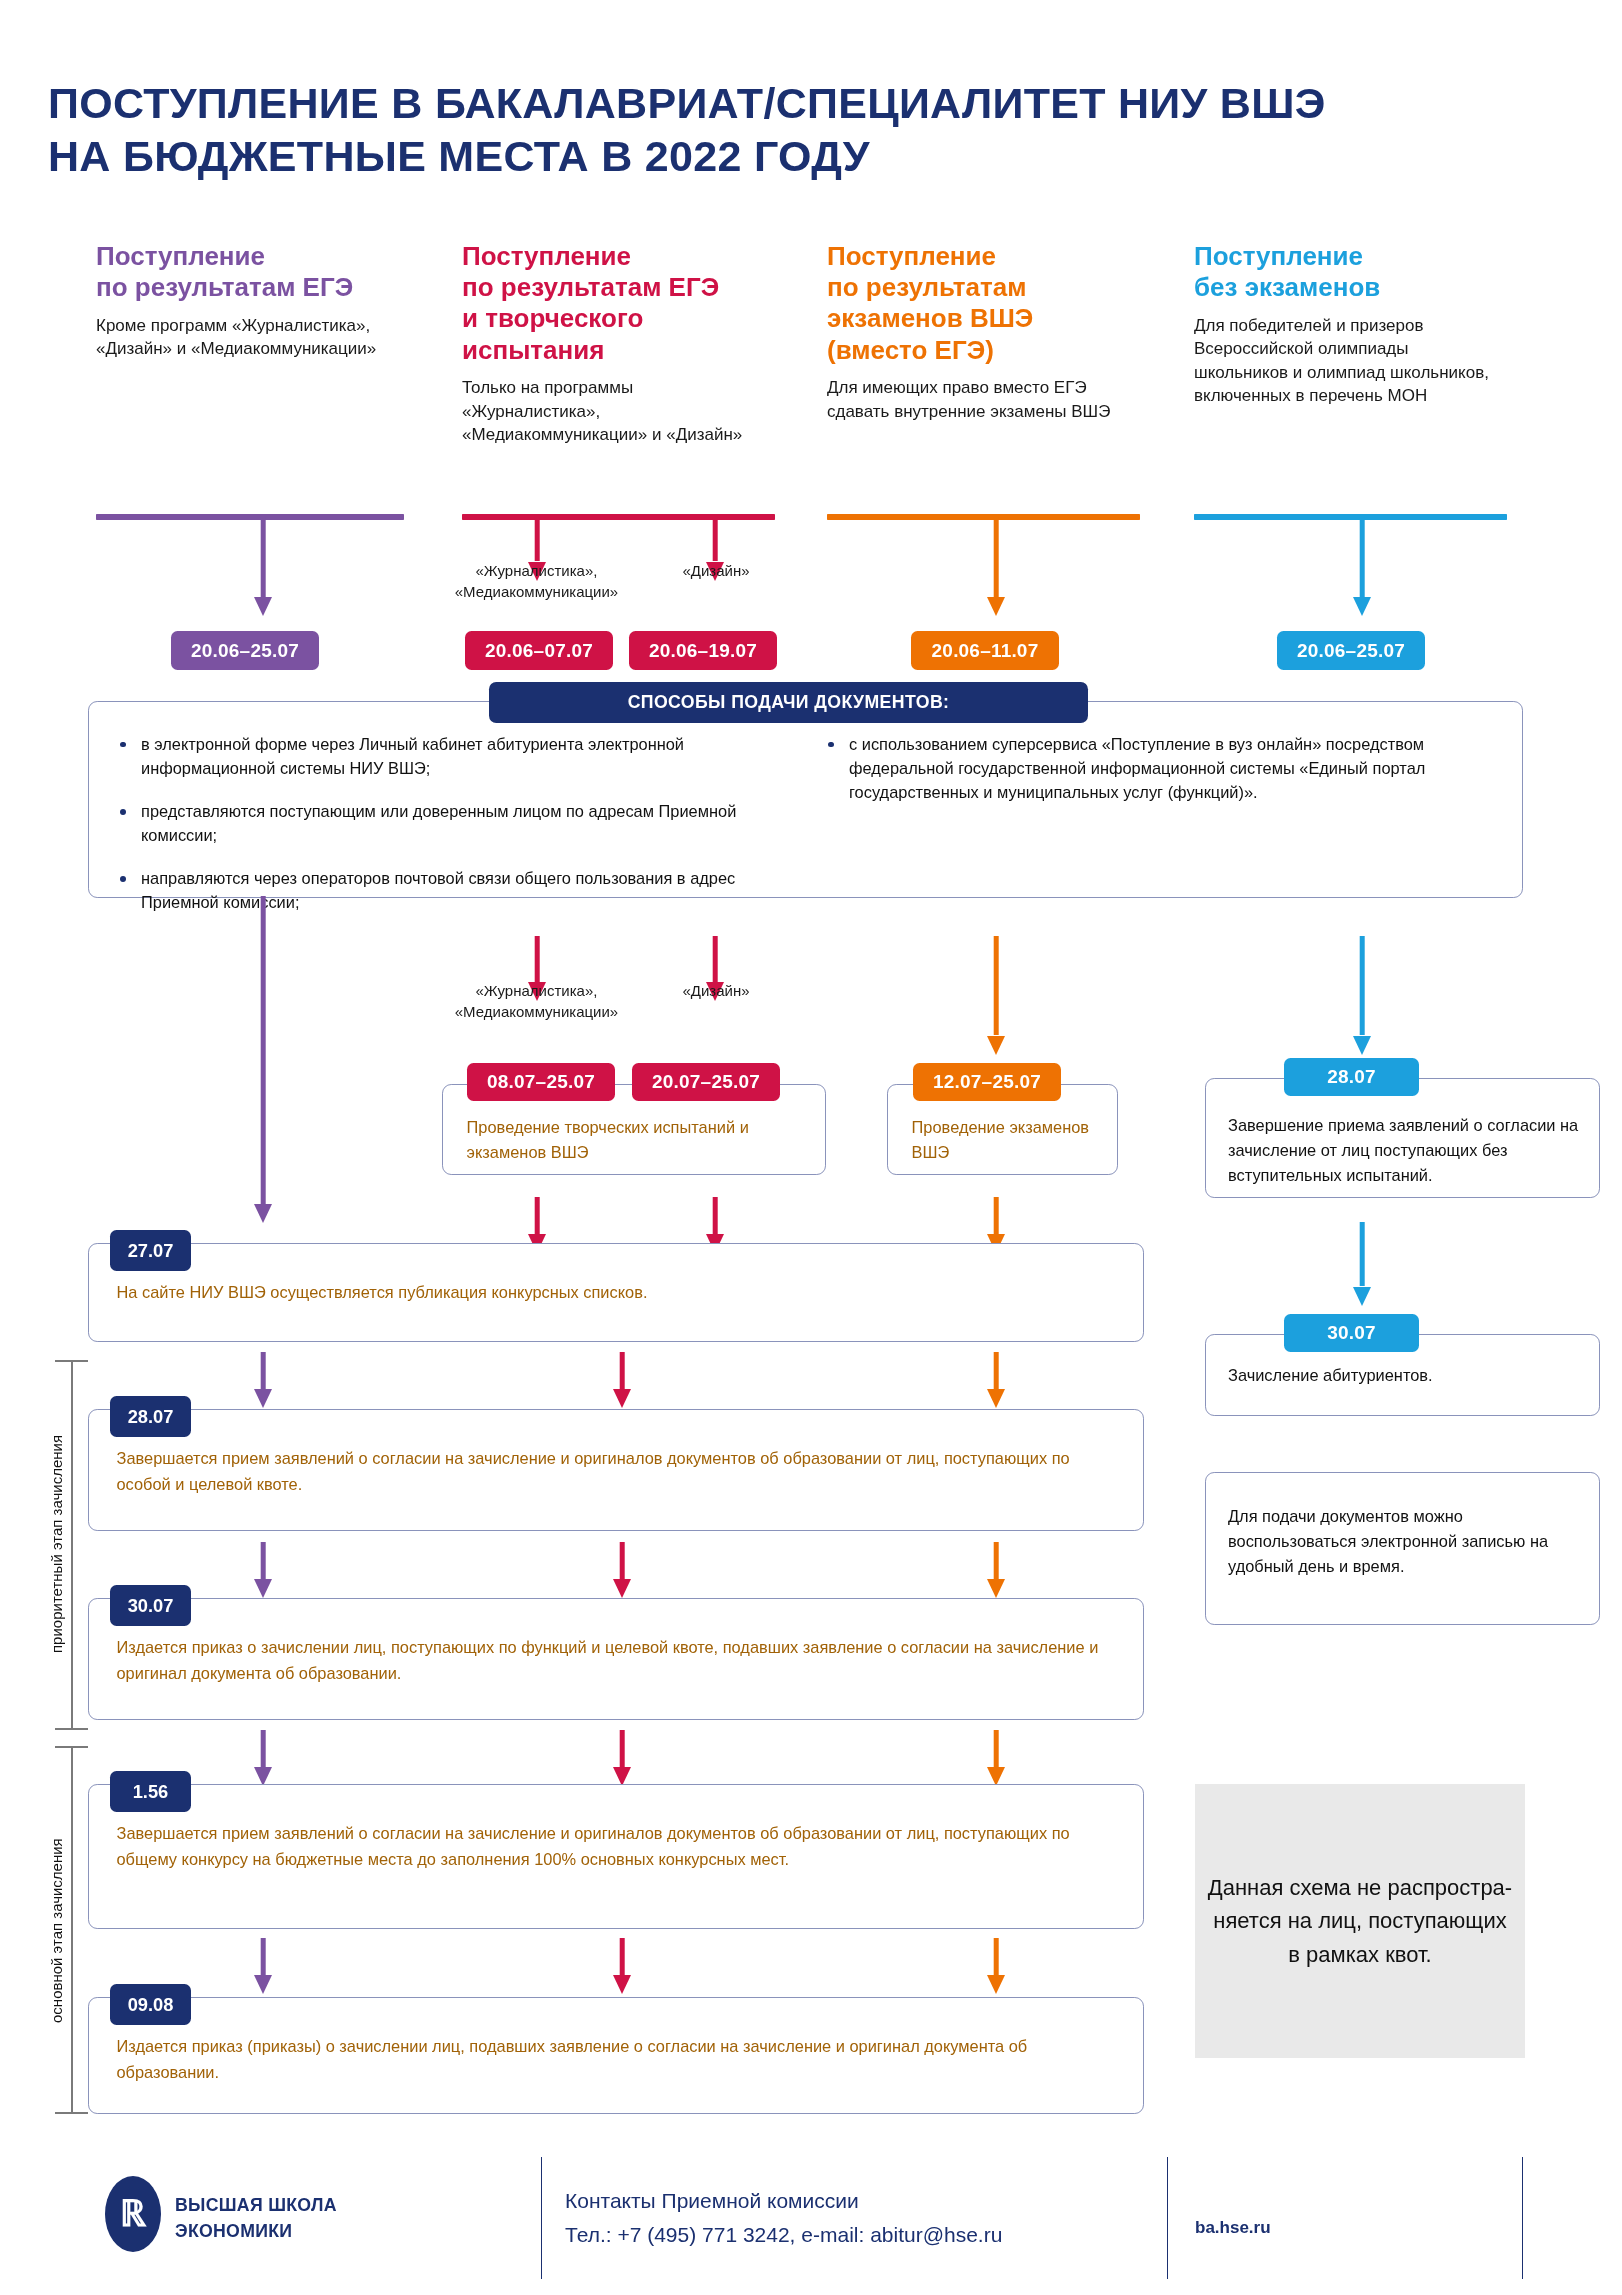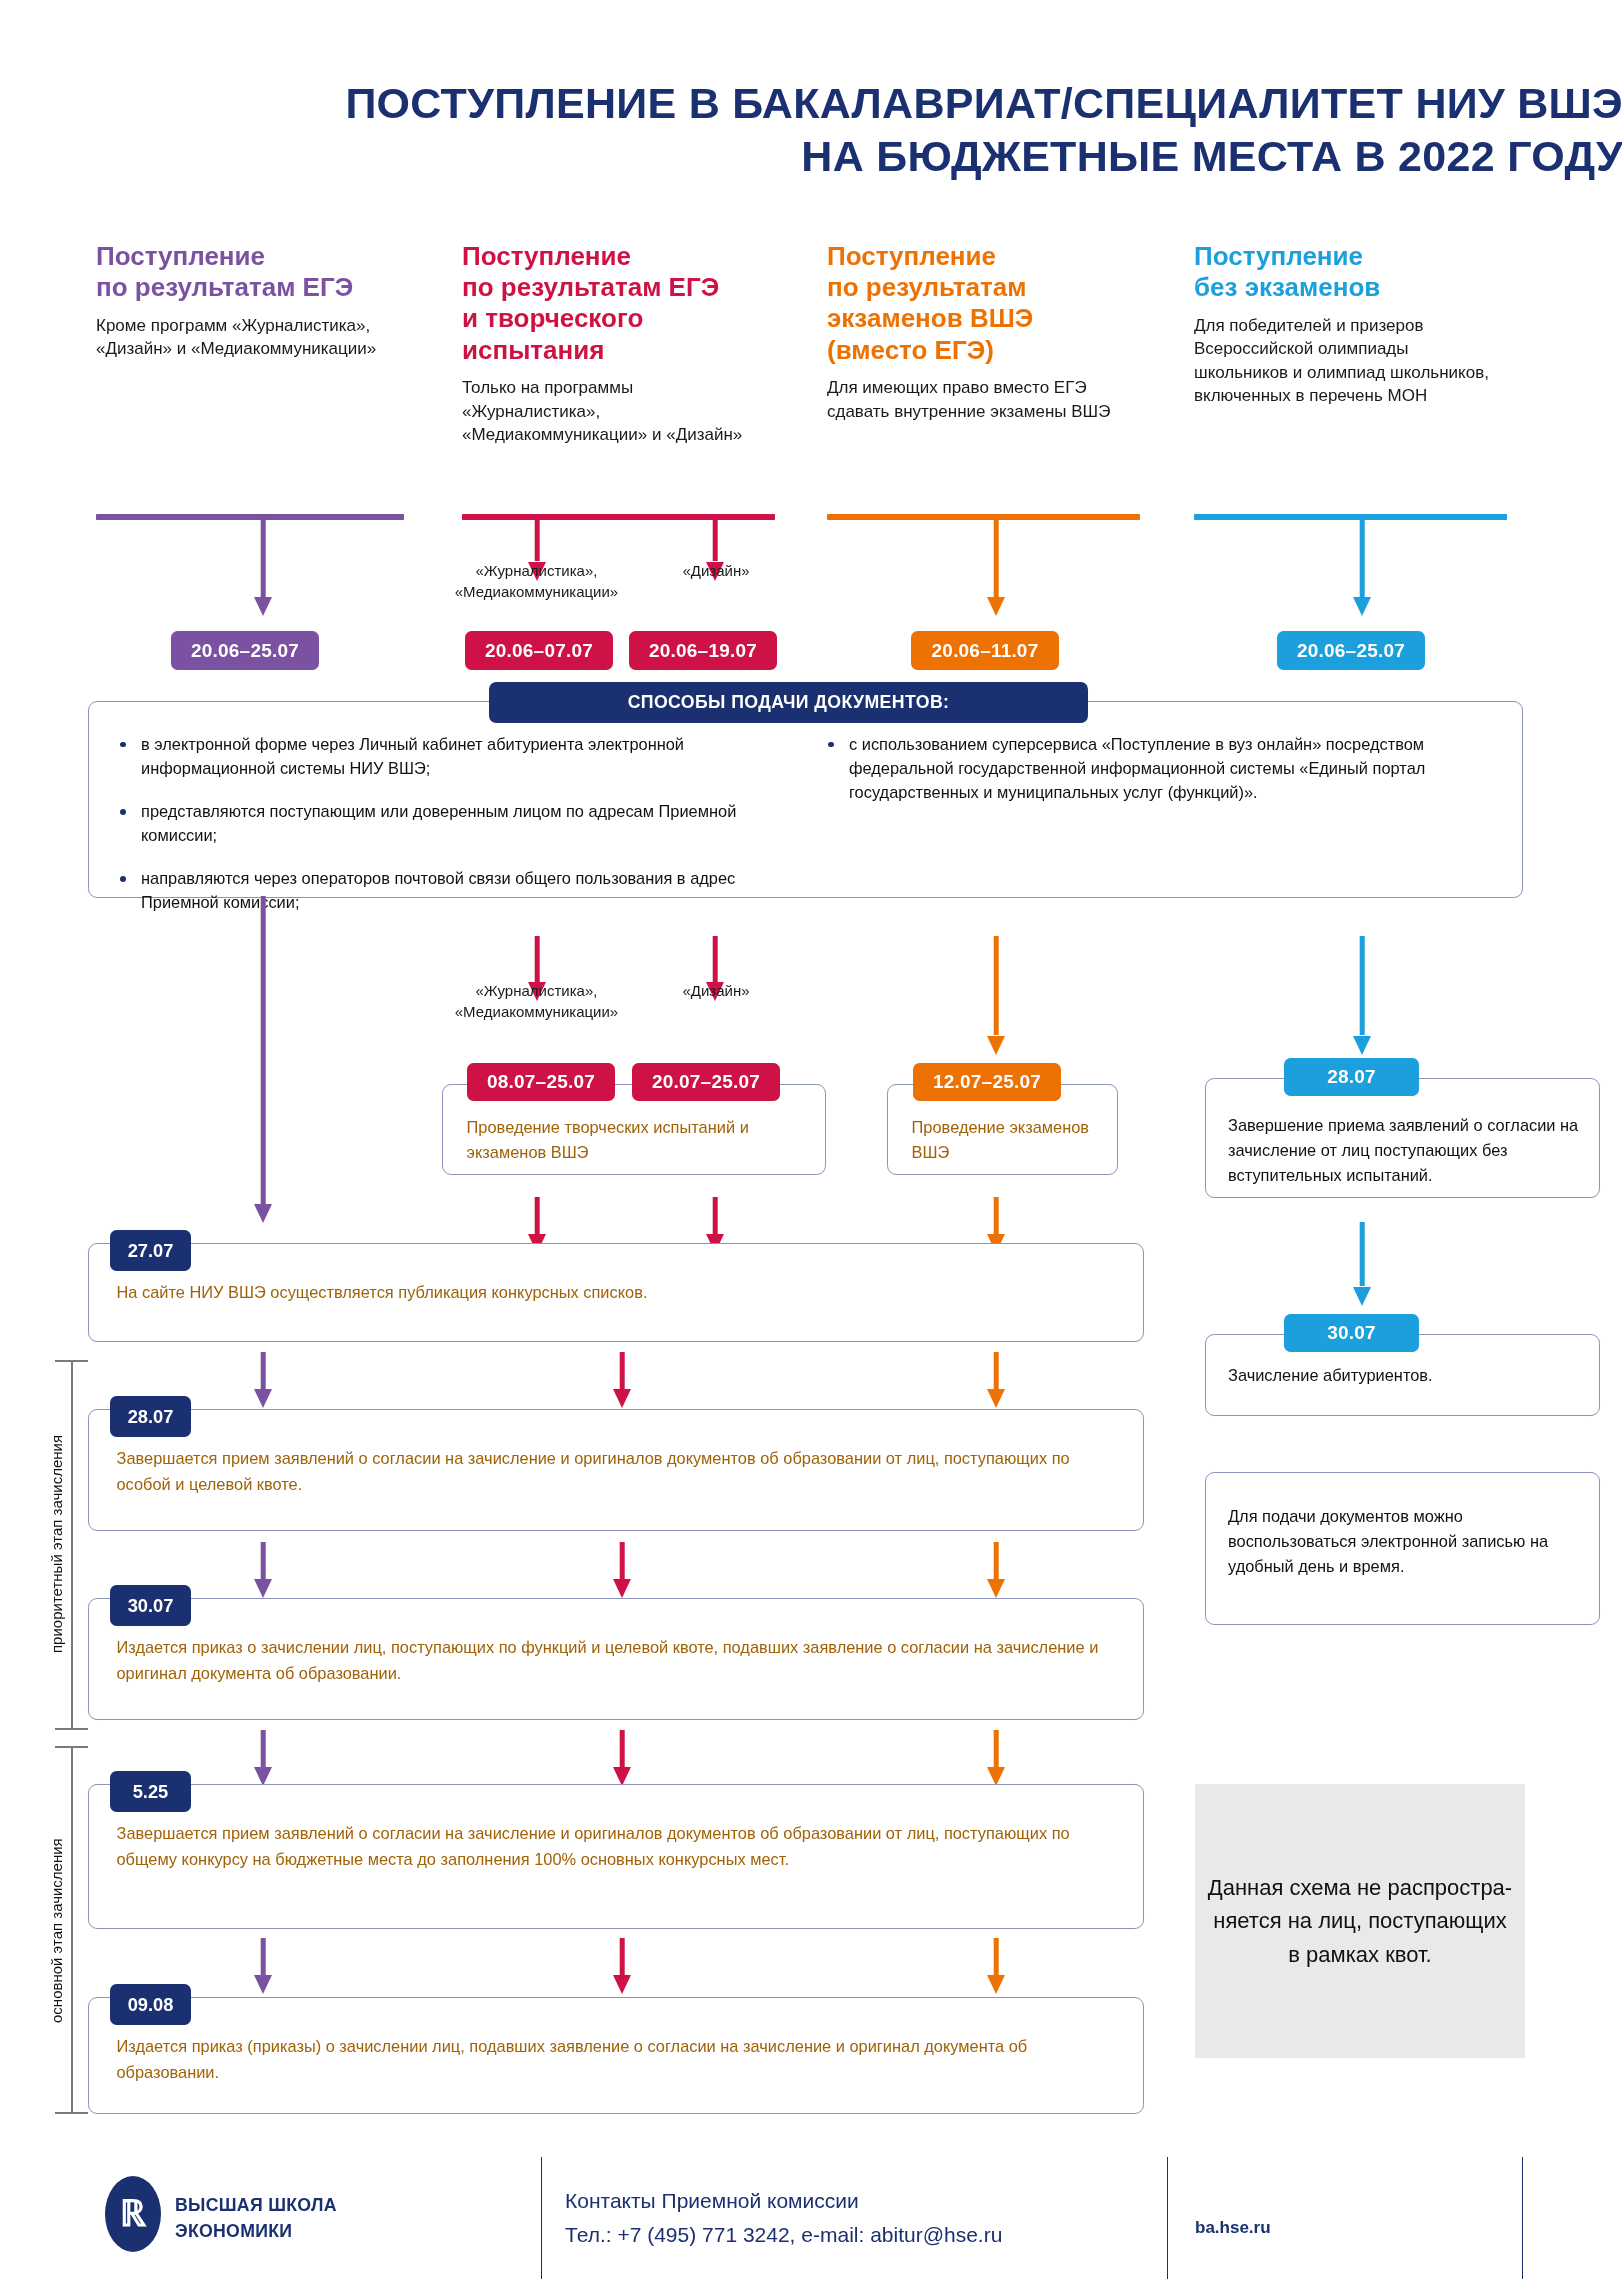--- a/index.html
+++ b/index.html
@@ -6,21 +6,21 @@
   body{
     width:1623px;height:2295px;background:#ffffff;
     font-family:"Liberation Sans","DejaVu Sans",sans-serif;
     color:#1a1a1a;position:relative;overflow:hidden;
   }
   .page{position:absolute;inset:0;}
 
   
   .title{
     position:absolute;left:0;right:0;top:77px;
-    text-align:right;
+    text-align:left;
     font-family:"Liberation Sans","DejaVu Sans",sans-serif;
     font-weight:bold;font-size:43px;line-height:1.24;
     letter-spacing:0.3px;color:#1b3070;margin-left:48px;
   }
   .title .l2{display:block;}
 
   
   .col-head{position:absolute;}
   .col-head h2{
     margin:0 0 10.5px 0;font-size:26px;line-height:1.20;font-weight:bold;
@@ -340,21 +340,21 @@
       <div class="head" style="border-top:19.6px solid #cf1246;"></div>
     </div>
   <div class="arr" style="left:983px;top:1730px;height:56px;width:26px;">
     <div class="stem" style="height:37px;background:#ee7203;"></div>
       <div class="head" style="border-top:19.6px solid #ee7203;"></div>
     </div>
 
   <div class="tbox" style="left:88px;top:1784px;width:1054px;height:143px;">
     <div class="txt">Завершается прием заявлений о согласии на зачисление и оригиналов документов об образовании от лиц, поступающих по общему конкурсу на бюджетные места до заполнения 100% основных конкурсных мест.</div>
   </div>
-  <div class="tag" style="left:110px;top:1771px;width:81px;height:41px;">5.25</div>
+  <div class="tag" style="left:110px;top:1771px;width:81px;height:41px;">1.56</div>
 
   <div class="arr" style="left:250px;top:1938px;height:56px;width:26px;">
     <div class="stem" style="height:37px;background:#7b52a1;"></div>
       <div class="head" style="border-top:19.6px solid #7b52a1;"></div>
     </div>
   <div class="arr" style="left:609px;top:1938px;height:56px;width:26px;">
     <div class="stem" style="height:37px;background:#cf1246;"></div>
       <div class="head" style="border-top:19.6px solid #cf1246;"></div>
     </div>
   <div class="arr" style="left:983px;top:1938px;height:56px;width:26px;">

